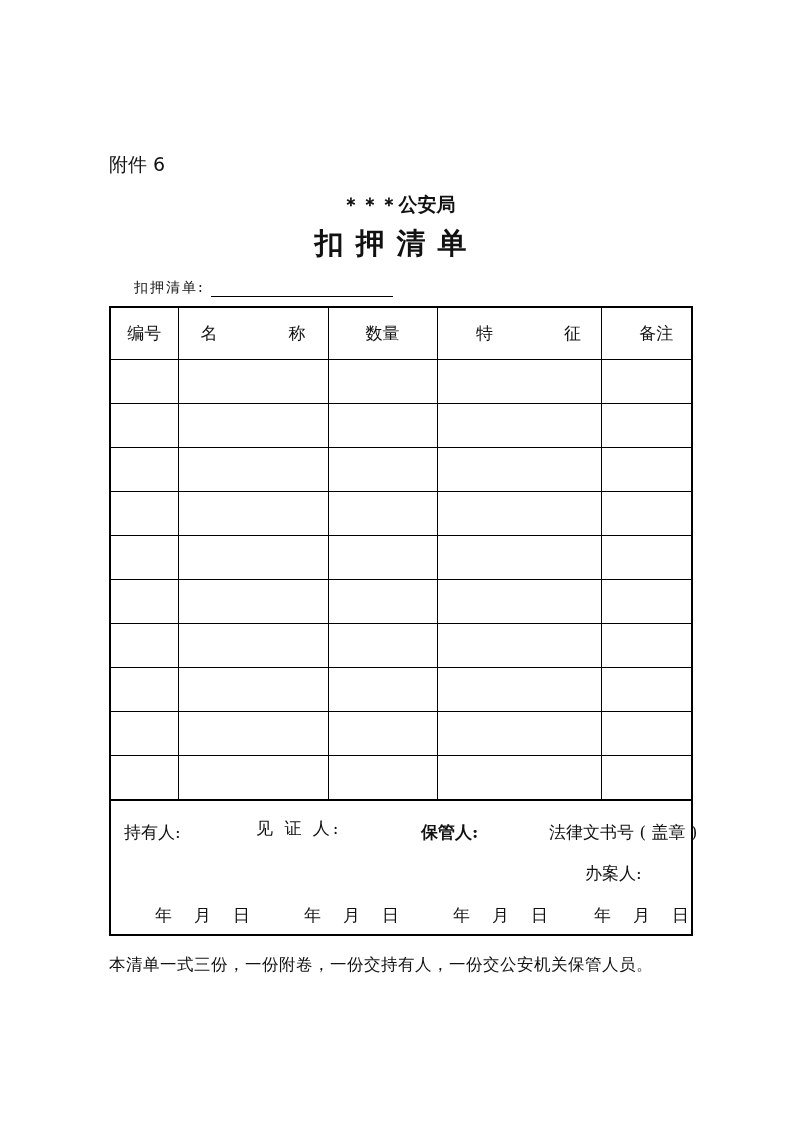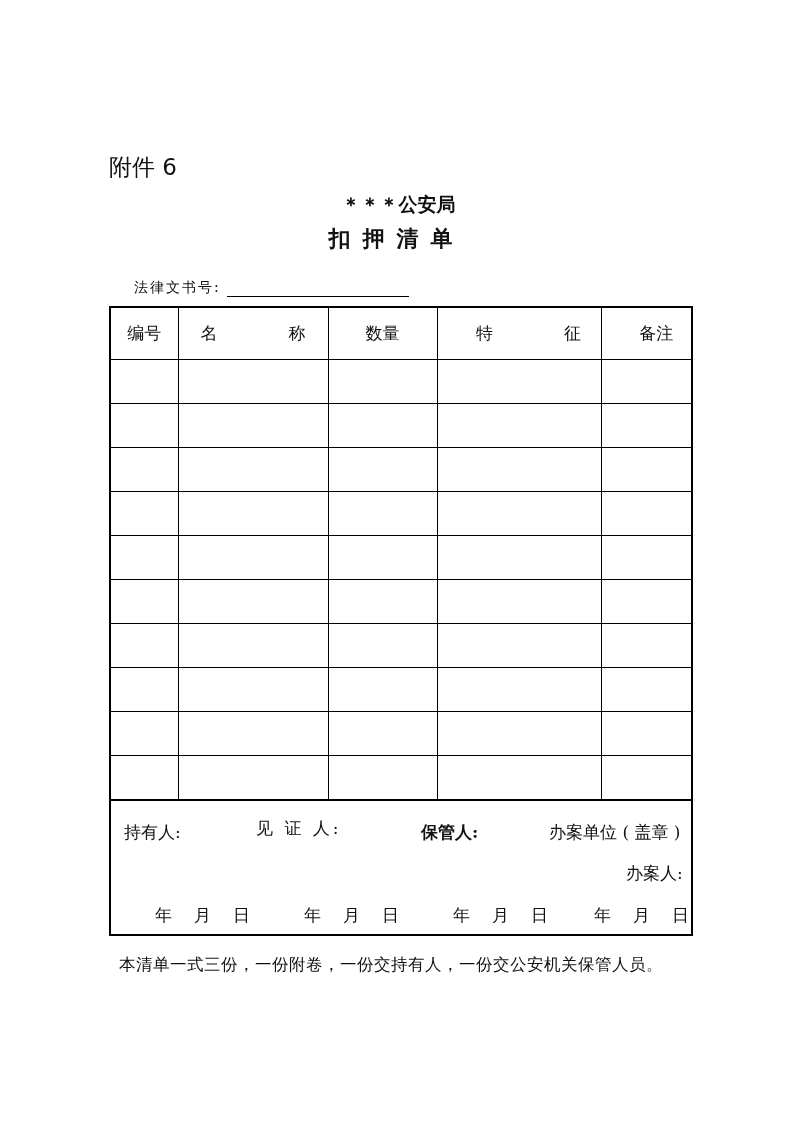--- a/index.html
+++ b/index.html
@@ -1,43 +1,43 @@
 <!DOCTYPE html>
 <html><head>
 <meta charset="utf-8">
 <style>
   html, body { margin:0; padding:0; background:#ffffff; }
   body { width:793px; height:1122px; position:relative; font-family:"DejaVu Serif","Liberation Serif",serif; color:#111; overflow:hidden; }
   .abs { position:absolute; }
-  #attachment { left:109px; top:152px; font-size:23px; font-family:"DejaVu Sans","Liberation Sans",sans-serif; }
+  #attachment { left:109px; top:152px; font-size:19px; font-family:"DejaVu Sans","Liberation Sans",sans-serif; }
   #agency { left:0; width:787px; top:192px; text-align:center; font-size:19px; font-weight:bold; padding-left:10px; box-sizing:border-box; }
-  #title { left:0; width:793px; top:224px; text-align:center; font-size:22px; font-weight:bold; letter-spacing:12px; box-sizing:border-box; }
+  #title { left:0; width:793px; top:224px; text-align:center; font-size:29px; font-weight:bold; letter-spacing:12px; box-sizing:border-box; }
   #docno-row { left:134px; top:279px; font-size:14px; display:flex; align-items:flex-end; letter-spacing:2px; }
   #docno-line { display:inline-block; width:182px; border-bottom:1.5px solid #000; height:15px; margin-left:6px; }
   #table { left:109px; top:306px; width:584px; height:630px; border:2px solid #000; box-sizing:border-box; }
   table { border-collapse:collapse; width:100%; table-layout:fixed; }
   td, th { border:1.5px solid #000; padding:0; font-weight:normal; font-size:17px; text-align:center; }
   tr:first-child th { border-top:none; }
   th:first-child, td:first-child { border-left:none; }
   th:last-child, td:last-child { border-right:none;padding-left:20px; }
   thead th { height:51px; }
   tbody td { height:43px; }
   #footer { position:relative; height:135px; border-top:1.5px solid #000; font-size:17px; }
   .f { position:absolute; white-space:nowrap; }
-  #note { left:119px; top:954px; font-size:16.5px; letter-spacing:0.5px; }
+  #note { left:109px; top:954px; font-size:16.5px; letter-spacing:0.5px; }
 </style>
 </head>
 <body>
 
 <div id="attachment" class="abs">附件 6</div>
 <div id="agency" class="abs">＊＊＊公安局</div>
 <div id="title" class="abs">扣押清单</div>
 
 <div id="docno-row" class="abs">
-  <span>法律文书号:</span>
+  <span>扣押清单:</span>
   <span id="docno-line"></span>
 </div>
 
 <div id="table" class="abs">
   <table>
     <colgroup>
       <col style="width:67px">
         <col style="width:150px">
         <col style="width:109px">
         <col style="width:164px">
@@ -122,22 +122,22 @@
           <td></td>
           <td></td>
           <td></td>
         </tr>
       </tbody>
   </table>
   <div id="footer">
     <span class="f" style="left:13px;top:20px;">持有人:</span>
     <span class="f" style="left:145px;top:16px;letter-spacing:3px;">见 证 人:</span>
     <span class="f" style="left:310px;top:20px;font-weight:bold;">保管人:</span>
-    <span class="f" style="left:438px;top:20px;">办案单位 ( 盖章 )</span>
-    <span class="f" style="left:474px;top:61px;margin-left:41px;">办案人:</span>
+    <span class="f" style="left:438px;top:20px;">法律文书号 ( 盖章 )</span>
+    <span class="f" style="left:474px;top:61px;">办案人:</span>
     <div class="f" style="left:44px;top:103px;">
       <span>年</span><span style="display:inline-block;width:22px"></span><span>月</span><span style="display:inline-block;width:22px"></span><span>日</span>
     </div>
     <div class="f" style="left:193px;top:103px;">
       <span>年</span><span style="display:inline-block;width:22px"></span><span>月</span><span style="display:inline-block;width:22px"></span><span>日</span>
     </div>
     <div class="f" style="left:342px;top:103px;">
       <span>年</span><span style="display:inline-block;width:22px"></span><span>月</span><span style="display:inline-block;width:22px"></span><span>日</span>
     </div>
     <div class="f" style="left:483px;top:103px;">

